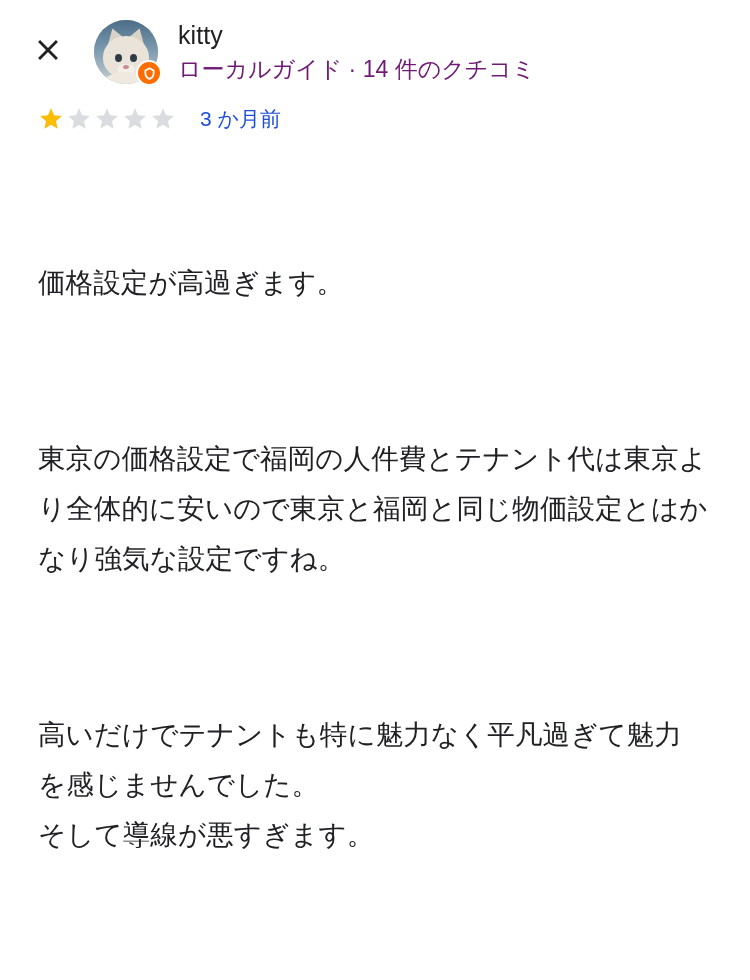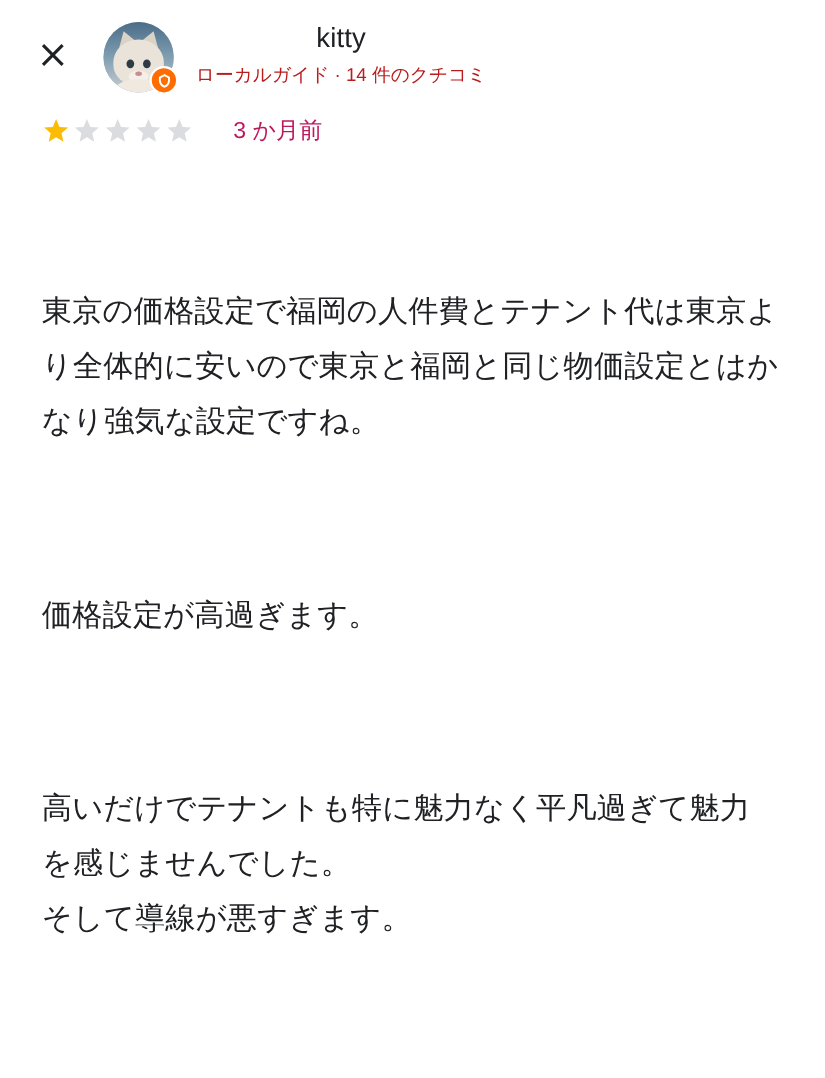--- a/index.html
+++ b/index.html
@@ -135,52 +135,51 @@
     display: flex;
     align-items: center;
     justify-content: center;
   }
   .guide-badge svg { display: block; }
 
   .who {
     margin-left: 20px;
     padding-top: 2px;
     min-width: 0;
-    text-align: center;
   }
   .who .name {
     font-size: 25px;
     line-height: 30px;
     color: #202124;
     letter-spacing: 0.1px;
   }
   .who .meta {
     margin-top: 5px;
-    font-size: 17px;
+    font-size: 23px;
     line-height: 28px;
-    color: #b91c1c;
+    color: #701a75;
     white-space: nowrap;
   }
 
   
   .rating-row {
     display: flex;
     align-items: center;
     padding: 22px 0 0 38px;
   }
   .stars {
     display: flex;
     align-items: center;
     gap: 2px;
   }
   .star { width: 26px; height: 26px; display: block; }
   .when {
-    margin-left: 36px;
+    margin-left: 24px;
     font-size: 21px;
-    color: #be185d;
+    color: #1d4ed8;
     line-height: 26px;
   }
 
   
   .review {
     padding: 26px 40px 0 38px;
     font-size: 27.5px;
     line-height: 50px;
     color: #202124;
     letter-spacing: 0.1px;
@@ -246,21 +245,21 @@
           <path d="M12 17.27 18.18 21l-1.64-7.03L22 9.24l-7.19-.61L12 2 9.19 8.63 2 9.24l5.46 4.73L5.82 21z" fill="#dadce0"></path>
         </svg>
       <svg class="star" viewBox="0 0 24 24">
           <path d="M12 17.27 18.18 21l-1.64-7.03L22 9.24l-7.19-.61L12 2 9.19 8.63 2 9.24l5.46 4.73L5.82 21z" fill="#dadce0"></path>
         </svg>
     </div>
     <div class="when">3 か月前</div>
   </div>
 
   <div class="review">
+    <p class="para">価格設定が高過ぎます。</p>
     <p class="para">東京の価格設定で福岡の人件費とテナント代は東京より全体的に安いので東京と福岡と同じ物価設定とはかなり強気な設定ですね。</p>
-    <p class="para">価格設定が高過ぎます。</p>
     <p class="para">高いだけでテナントも特に魅力なく平凡過ぎて魅力を感じませんでした。
 そして導線が悪すぎます。</p>
     
     
   </div>
 
 </div>
 
 </body></html>

